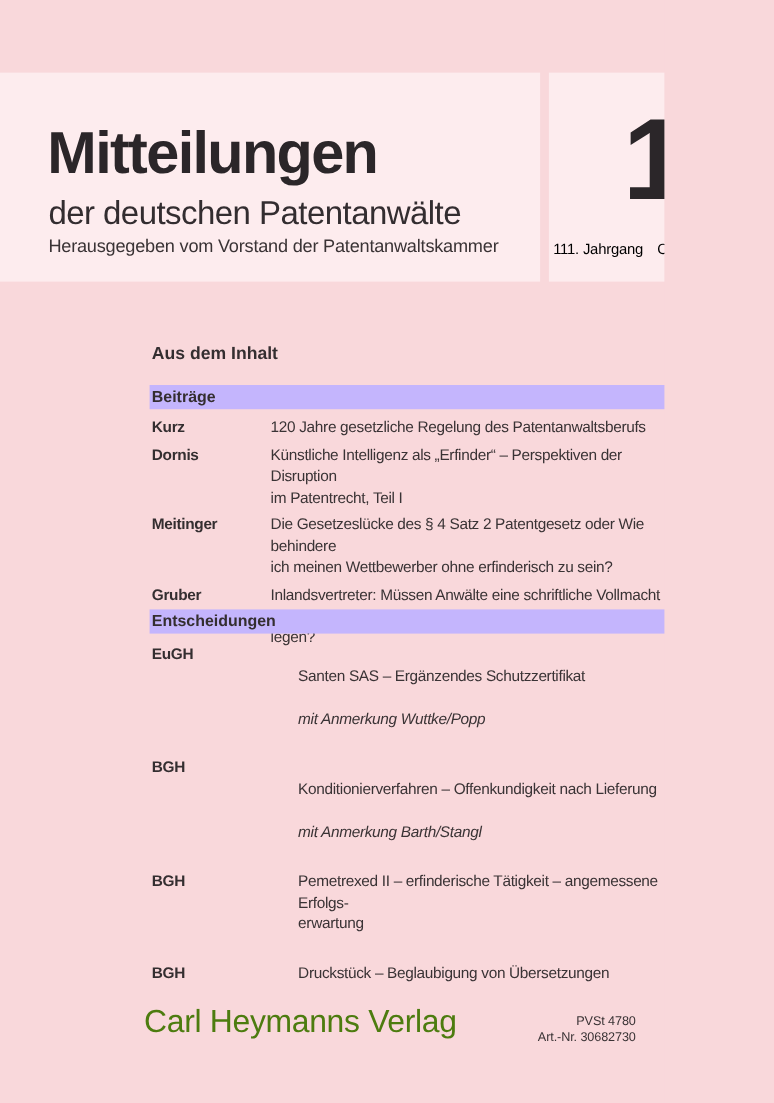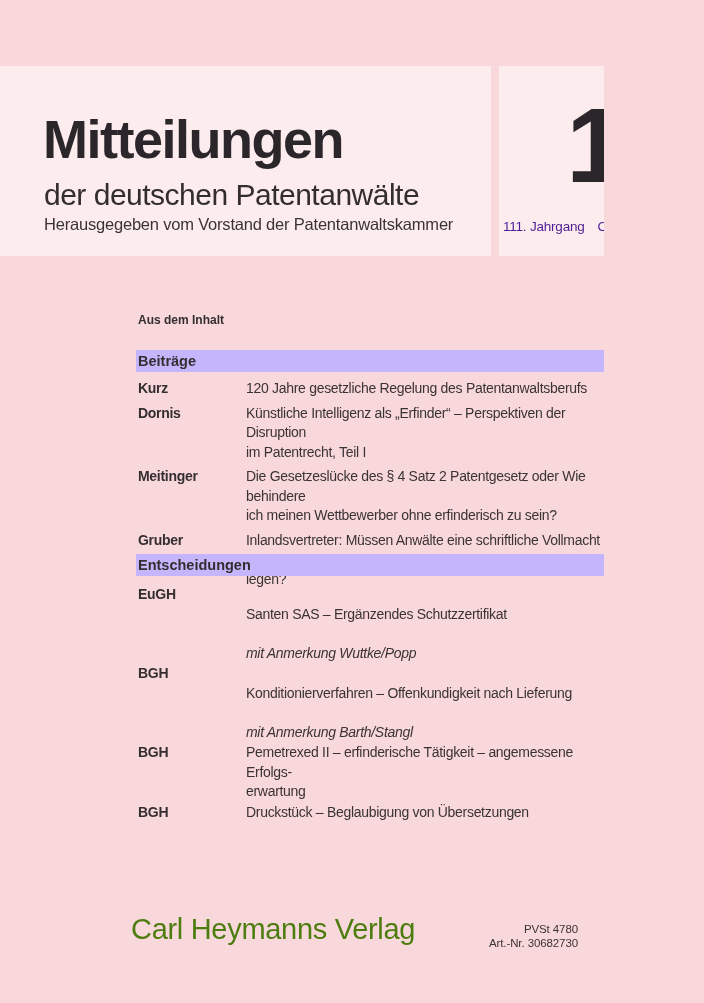--- a/index.html
+++ b/index.html
@@ -38,48 +38,48 @@
 
   .issue-number{
     position:absolute;right:27px;top:27px;
     font-size:105px;font-weight:bold;line-height:1;
     letter-spacing:-3px;color:#2b2629;
   }
   .dateline{
     position:absolute;right:27px;top:154px;
     display:flex;gap:13px;
     font-size:13.5px;line-height:1;letter-spacing:-0.2px;
-    color:#4c1d95;white-space:nowrap;
+    color:#000000;white-space:nowrap;
   }
 
   
   .inhalt-heading{
     position:absolute;left:138px;top:314px;
-    font-size:12px;font-weight:bold;line-height:1;
+    font-size:16px;font-weight:bold;line-height:1;
     color:#342e30;
   }
   .section-bar{
     position:absolute;left:136px;width:477px;height:22px;
     background:#c4b5fd;
   }
   .section-bar .bar-label{
     padding-left:2px;
     font-size:14.5px;font-weight:bold;line-height:22px;
     color:#342e30;
   }
   .bar-1{top:350px;}
   .bar-2{top:554px;}
 
   .rows{
     position:absolute;left:138px;width:482px;
     display:grid;grid-template-columns:108px 374px;
     font-size:14px;line-height:19.5px;letter-spacing:-0.3px;
   }
   .rows-1{top:379px;row-gap:5px;}
-  .rows-2{top:585px;row-gap:1px;}
+  .rows-2{top:585px;row-gap:1px;gap:25px;}
   .row-label{font-weight:bold;color:#342e30;}
   .row-text{white-space:pre-line;color:#3a3335;}
   .row-note{font-style:italic;}
 
   
   .publisher{
     position:absolute;left:131px;top:915px;
     font-size:29px;font-weight:400;line-height:1;
     letter-spacing:-0.3px;color:#4d7c0f;white-space:nowrap;
   }

